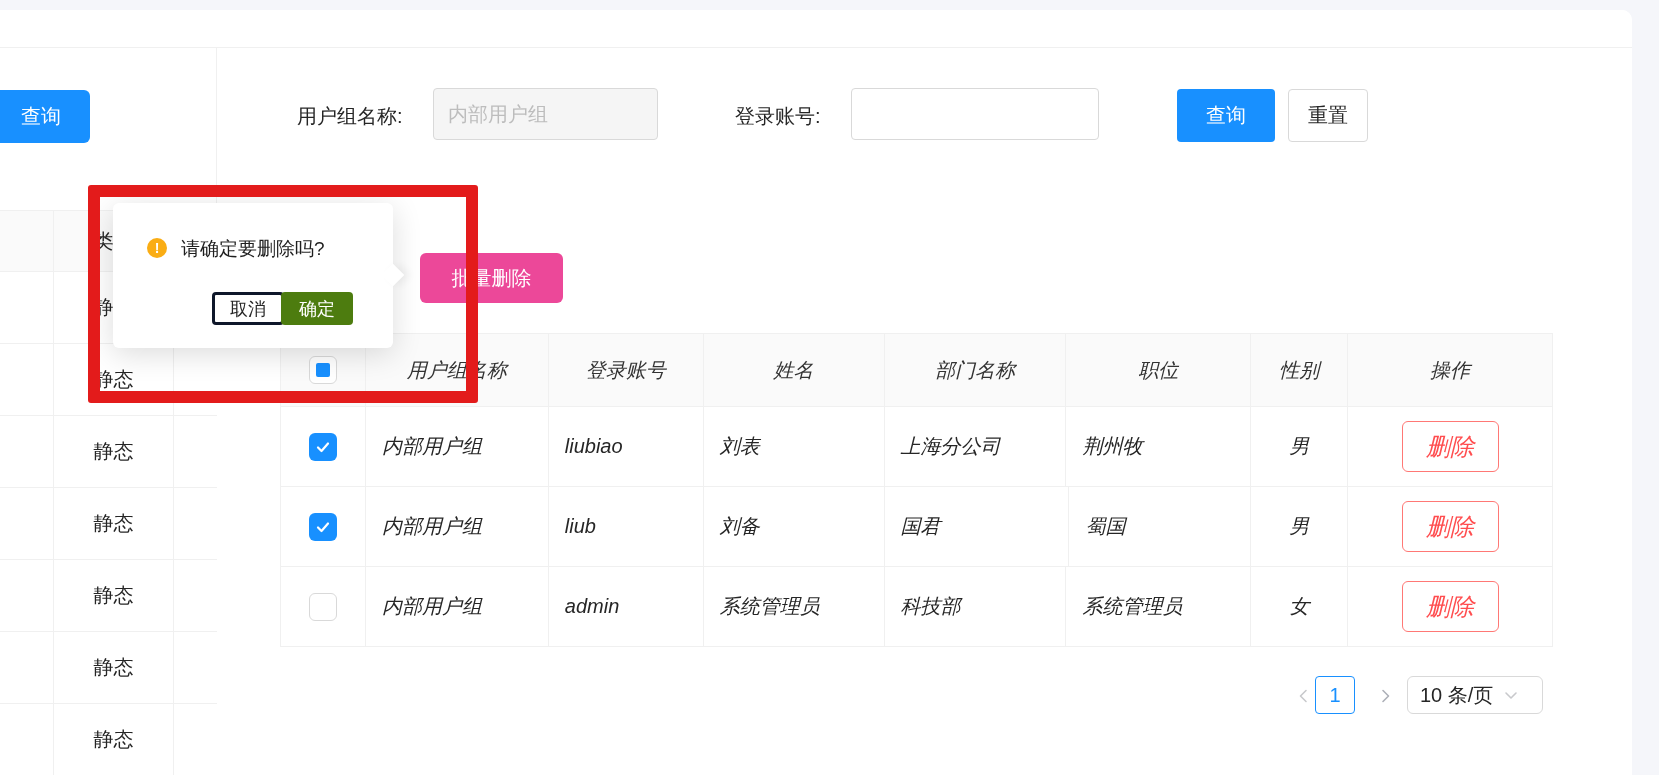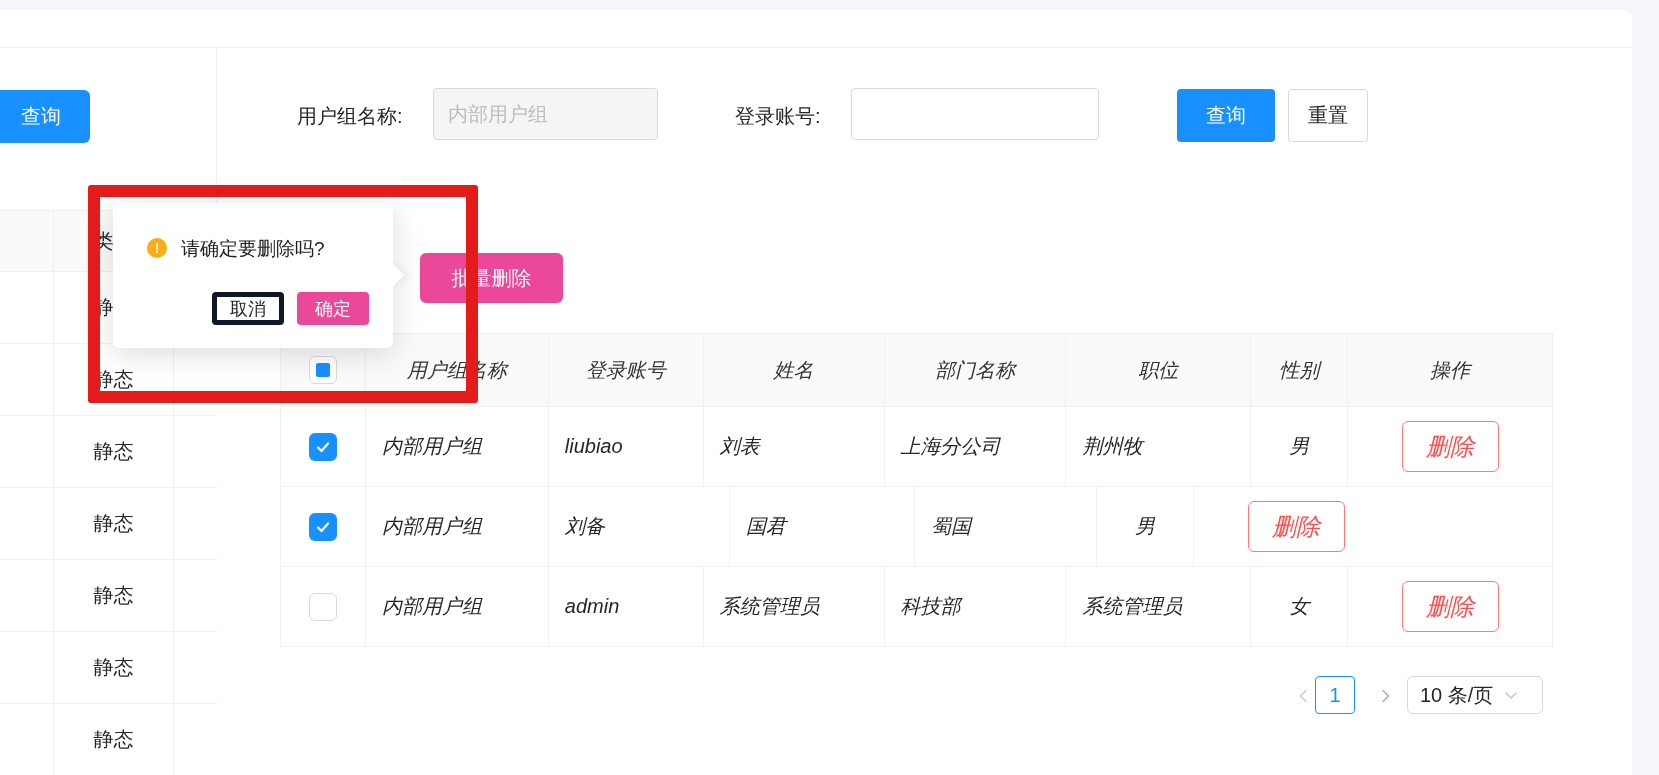--- a/index.html
+++ b/index.html
@@ -62,22 +62,22 @@
   .pag-chev{position:absolute;top:688px;width:16px;height:16px;}
   .page-box{position:absolute;left:1315px;top:676px;width:40px;height:38px;border:1px solid #1890ff;border-radius:4px;color:#1890ff;font-size:20px;background:#fff;}
   .size-select{position:absolute;left:1407px;top:676px;width:136px;height:38px;border:1px solid #d9d9d9;border-radius:6px;background:#fff;display:flex;align-items:center;box-sizing:border-box;padding-left:12px;font-size:20px;color:#262626;}
   .size-select svg{margin-left:10px;}
 
   
   .popconfirm{position:absolute;left:113px;top:203px;width:280px;height:145px;background:#fff;border-radius:6px;box-shadow:0 6px 30px rgba(0,0,0,0.14);z-index:40;}
   .pop-arrow{position:absolute;left:272px;top:64px;width:16px;height:16px;background:#fff;transform:rotate(45deg);box-shadow:4px -4px 8px rgba(0,0,0,0.06);}
   .warn-icon{position:absolute;left:34px;top:35px;width:20px;height:20px;border-radius:50%;background:#faad14;color:#fff;font-size:14px;font-weight:bold;display:flex;align-items:center;justify-content:center;}
   .pop-msg{position:absolute;left:68px;top:33px;font-size:19px;color:#1f1f1f;}
-  .pop-cancel{position:absolute;left:99px;top:89px;width:72px;height:33px;background:#fff;border:5px solid #0f172a;border-radius:4px;font-size:18px;color:#262626;}
-  .pop-ok{position:absolute;left:184px;top:89px;width:72px;height:33px;background:#ec4899;border-radius:4px;font-size:18px;color:#fff;}
+  .pop-cancel{position:absolute;left:99px;top:89px;width:72px;height:33px;background:#fff;border:3px solid #0f172a;border-radius:4px;font-size:18px;color:#262626;}
+  .pop-ok{position:absolute;left:168px;top:89px;width:72px;height:33px;background:#4d7c0f;border-radius:4px;font-size:18px;color:#fff;}
 
   
   .annotation{position:absolute;left:88px;top:185px;width:390px;height:218px;box-sizing:border-box;border:12px solid #e31b1b;border-radius:3px;z-index:100;pointer-events:none;}
 </style>
 </head>
 <body>
 
 <div id="screen">
 
   <div class="card"></div>
@@ -175,20 +175,21 @@
 
     <div class="mrow mbody">
       <div class="cell w0">
         <div class="checkbox checked">
           <svg width="16" height="16" viewBox="0 0 16 16">
               <path d="M3 8.5 L6.5 12 L13 4.5" stroke="#fff" stroke-width="2.2" fill="none" stroke-linecap="round" stroke-linejoin="round"></path>
             </svg>
         </div>
       </div>
       <div class="cell w1 pad">内部用户组</div>
+      <div class="cell w2 pad">liub</div>
       <div class="cell w3 pad">刘备</div>
       <div class="cell w5 pad">国君</div>
       <div class="cell w4 pad">蜀国</div>
       <div class="cell w6">男</div>
       <div class="cell w7">
           <div class="btn del-btn">删除</div>
         </div>
     </div>
 
     <div class="mrow mbody">

